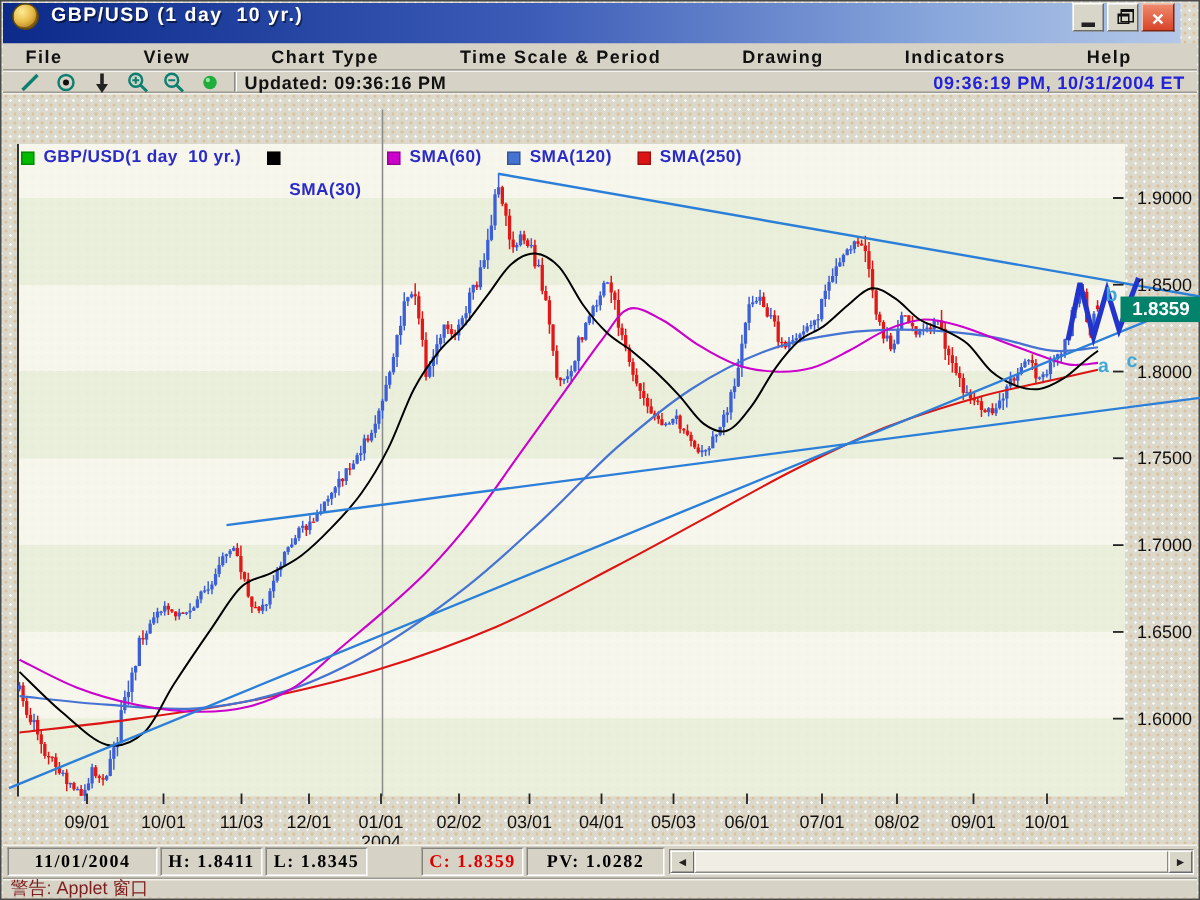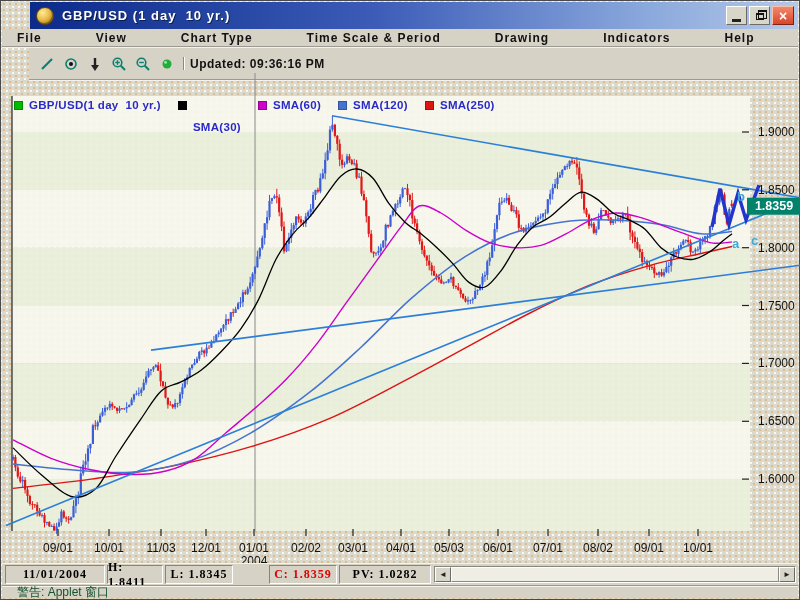--- a/index.html
+++ b/index.html
@@ -7,23 +7,23 @@
   body { font-family:"Liberation Sans", sans-serif; }
   .window { position:relative; width:800px; height:600px; background-color:#dbd8cc;
     background-image:
       radial-gradient(circle, rgba(222,150,60,0.45) 0.7px, transparent 1px),
       radial-gradient(circle, rgba(255,255,255,0.85) 0.7px, transparent 1px);
     background-size:6px 6px,6px 6px; background-position:0 0,3px 3px;
     border:1px solid #4a4a4a; }
   .pre { white-space:pre; }
 
   
-  .titlebar { position:absolute; left:1px; top:1px; right:1px; height:27px;
+  .titlebar { position:absolute; left:1px; top:1px; right:12px; height:27px;
     background:linear-gradient(90deg,#0b2a8a 0%,#3c5cb8 45%,#8aa8dc 80%,#b4c8e8 100%);
-    display:flex; align-items:center; padding:0 4px;margin-left:28px; }
+    display:flex; padding:0 4px; }
   .coin { width:18px; height:18px; border-radius:50%; margin:0 8px 0 2px; flex:0 0 auto;
     background:radial-gradient(circle at 35% 30%, #ffec96 0%, #e8bc4a 45%, #c1922a 70%, #8a6414 100%);
     border:1px solid #5c4710; box-shadow:inset -1px -1px 0 rgba(90,60,0,.6); }
   .title-text { color:#fff; font-weight:bold; font-size:13px; letter-spacing:1px; text-shadow:1px 1px 0 rgba(0,0,0,.5); }
   .winbtns { margin-left:auto; display:flex; gap:2px; }
   .winbtn { width:21px; height:19px; display:flex; align-items:center; justify-content:center;
     background:#d8d5c9; border:1px solid; border-color:#fff #6b6b6b #6b6b6b #fff; cursor:default; }
   .winbtn.close { background:linear-gradient(180deg,#f08a6c,#d8452a); border-color:#f8c0a8 #7c2410 #7c2410 #f8c0a8;
     color:#fff; font-weight:bold; font-size:14px; line-height:1; width:22px; }
   .glyph-min { width:9px; height:3px; background:#222; margin-top:9px; }
@@ -31,53 +31,53 @@
   .glyph-sq2::before { content:""; position:absolute; right:-4px; top:-5px; width:7px; height:6px;
     border:1px solid #111; border-top-width:2px; }
 
   
   .menubar { position:absolute; left:1px; top:28px; right:1px; height:18px; background:#d6d2c6;
     display:flex; align-items:center; padding-left:6px;
     border-bottom:1px solid #9a9a92; box-shadow:0 1px 0 #f4f2ea;gap:36px; }
   .menu-item { font-size:12px; font-weight:bold; color:#111; padding:1px 9px; letter-spacing:1px; cursor:default; }
 
   
-  .toolbar { position:absolute; left:1px; top:47px; right:1px; height:32px; background:#d6d2c6;
+  .toolbar { position:absolute; left:1px; top:47px; right:1px; height:14px; background:#d6d2c6;
     display:flex; align-items:center; padding:0 6px;
-    border-bottom:1px solid #9a9a92; box-shadow:0 1px 0 #f4f2ea;margin-left:27px; }
+    border-bottom:1px solid #9a9a92; box-shadow:0 1px 0 #f4f2ea; }
   .tool { width:24px; height:16px; display:flex; align-items:center; justify-content:center; cursor:default; }
   .tb-sep { width:1px; height:13px; background:#8a8a82; box-shadow:1px 0 0 #fff; margin:0 6px 0 4px; }
   .updated { font-size:12px; font-weight:bold; color:#111; letter-spacing:0.5px; }
   .clock { margin-left:auto; font-size:12px; font-weight:bold; color:#2222d8; letter-spacing:0.5px; padding-right:2px; }
 
   
   .chart-wrap { position:absolute; left:1px; top:64px; width:798px; height:498px; }
   #chart-svg { position:absolute; left:0; top:0; }
   .legend { position:absolute; left:12px; top:12px; display:flex; align-items:center; gap:17px; }
   .legend-item { display:flex; align-items:center; gap:6px; }
   .swatch { width:9px; height:9px; display:inline-block; border:1px solid rgba(0,0,0,.25); }
   .legend-label { font-size:11.5px; font-weight:bold; letter-spacing:0.3px; }
 
   
   .statusrow { position:absolute; left:1px; top:562px; right:1px; height:22px; background:#d6d2c6;
     display:flex; align-items:center; border-top:1px solid #f4f2ea; padding:0 1px; }
   .cell { height:19px; display:flex; align-items:center; justify-content:center;
     border:1px solid; border-color:#858580 #fff #fff #858580; margin-left:2px;
     font-size:12px; font-weight:bold; letter-spacing:1px;font-family:Liberation Serif, serif; }
-  .c-date{width:100px;} .c-h{width:56px;} .c-l{width:68px;} .c-c{width:68px;} .c-pv{width:92px;}
+  .c-date{width:100px;} .c-h{width:68px;} .c-l{width:68px;} .c-c{width:68px;} .c-pv{width:92px;}
   .hscroll { flex:1; height:17px; margin-left:3px; margin-right:1px; display:flex; align-items:center;
     border:1px solid; border-color:#858580 #fff #fff #858580; background:#cac7bb; }
   .sbtn { width:16px; height:15px; background:#d8d5c9; border:1px solid; border-color:#fff #6b6b6b #6b6b6b #fff;
     display:flex; align-items:center; justify-content:center; font-size:8px; color:#222; }
   .sthumb { flex:1; height:15px; background:#efede4; border:1px solid; border-color:#fff #8a8a82 #8a8a82 #fff; }
 
   
   .footer { position:absolute; left:1px; top:584px; right:1px; bottom:1px; background:#d6d2c6;
     border-top:1px solid #9a9a92; box-shadow:inset 0 1px 0 #f4f2ea;
-    font-size:12px; color:#14532d; display:flex; align-items:center; padding-left:15px; }
+    font-size:12px; color:#7f1d1d; display:flex; align-items:center; padding-left:5px; }
 </style>
 </head>
 <body>
 
 <div class="window">
 
   <div class="titlebar">
     <span class="coin"></span>
     <span class="title-text pre">GBP/USD (1 day  10 yr.)</span>
     <span class="winbtns">
@@ -137,20 +137,21 @@
         </svg>
     </span>
     <span class="tool">
       <svg width="16" height="16">
           <circle cx="8" cy="8" r="4.5" fill="#1fae3c"></circle>
           <circle cx="6.6" cy="6.4" r="1.4" fill="#9fe8ac"></circle>
         </svg>
     </span>
     <span class="tb-sep"></span>
     <span class="updated">Updated: 09:36:16 PM</span>
+    <span class="clock">09:36:19 PM, 10/31/2004 ET</span>
   </div>
 
   <div class="chart-wrap">
     <svg id="chart-svg" width="798" height="498" viewBox="1 64 798 498">
         <defs>
           <clipPath id="pc">
             <rect x="11" y="95" width="738" height="438"></rect>
           </clipPath>
         </defs>
         <rect x="11" y="95.0" width="738" height="36.0" fill="#f7f7ee" fill-opacity="0.93"></rect>

